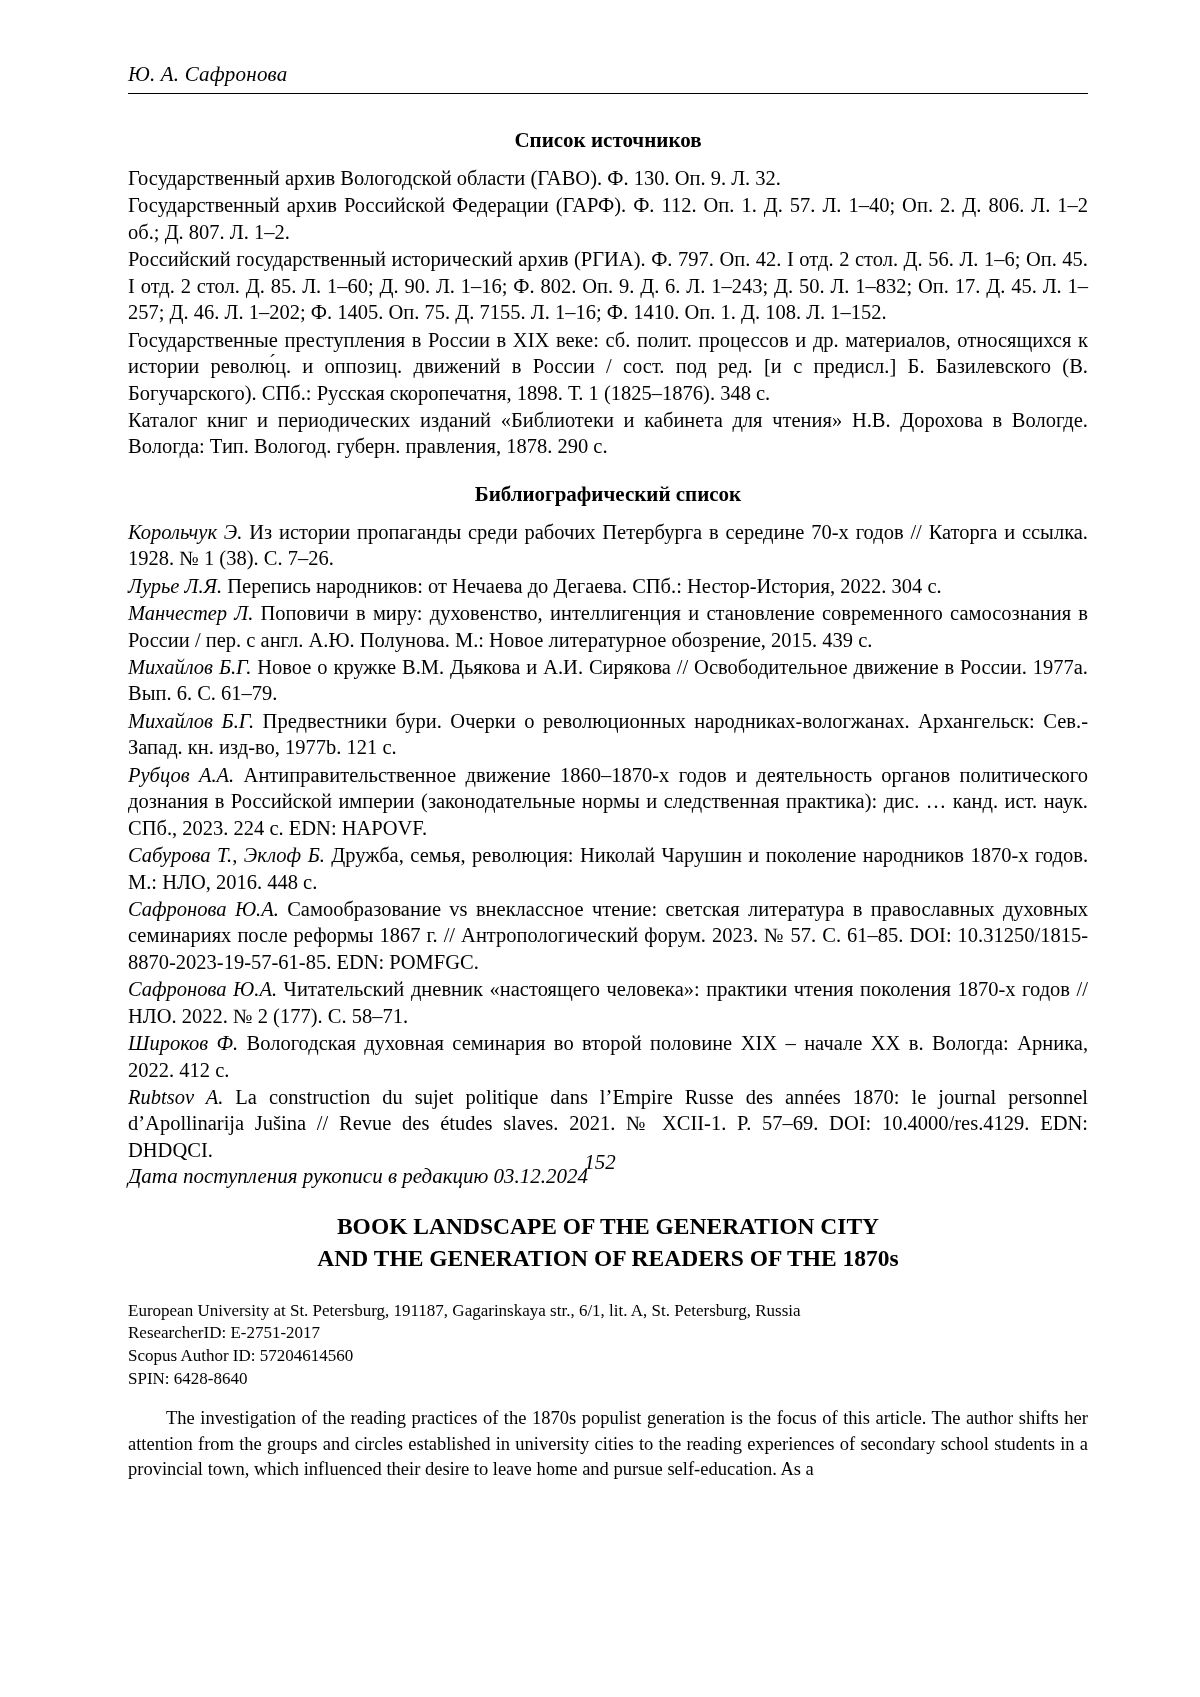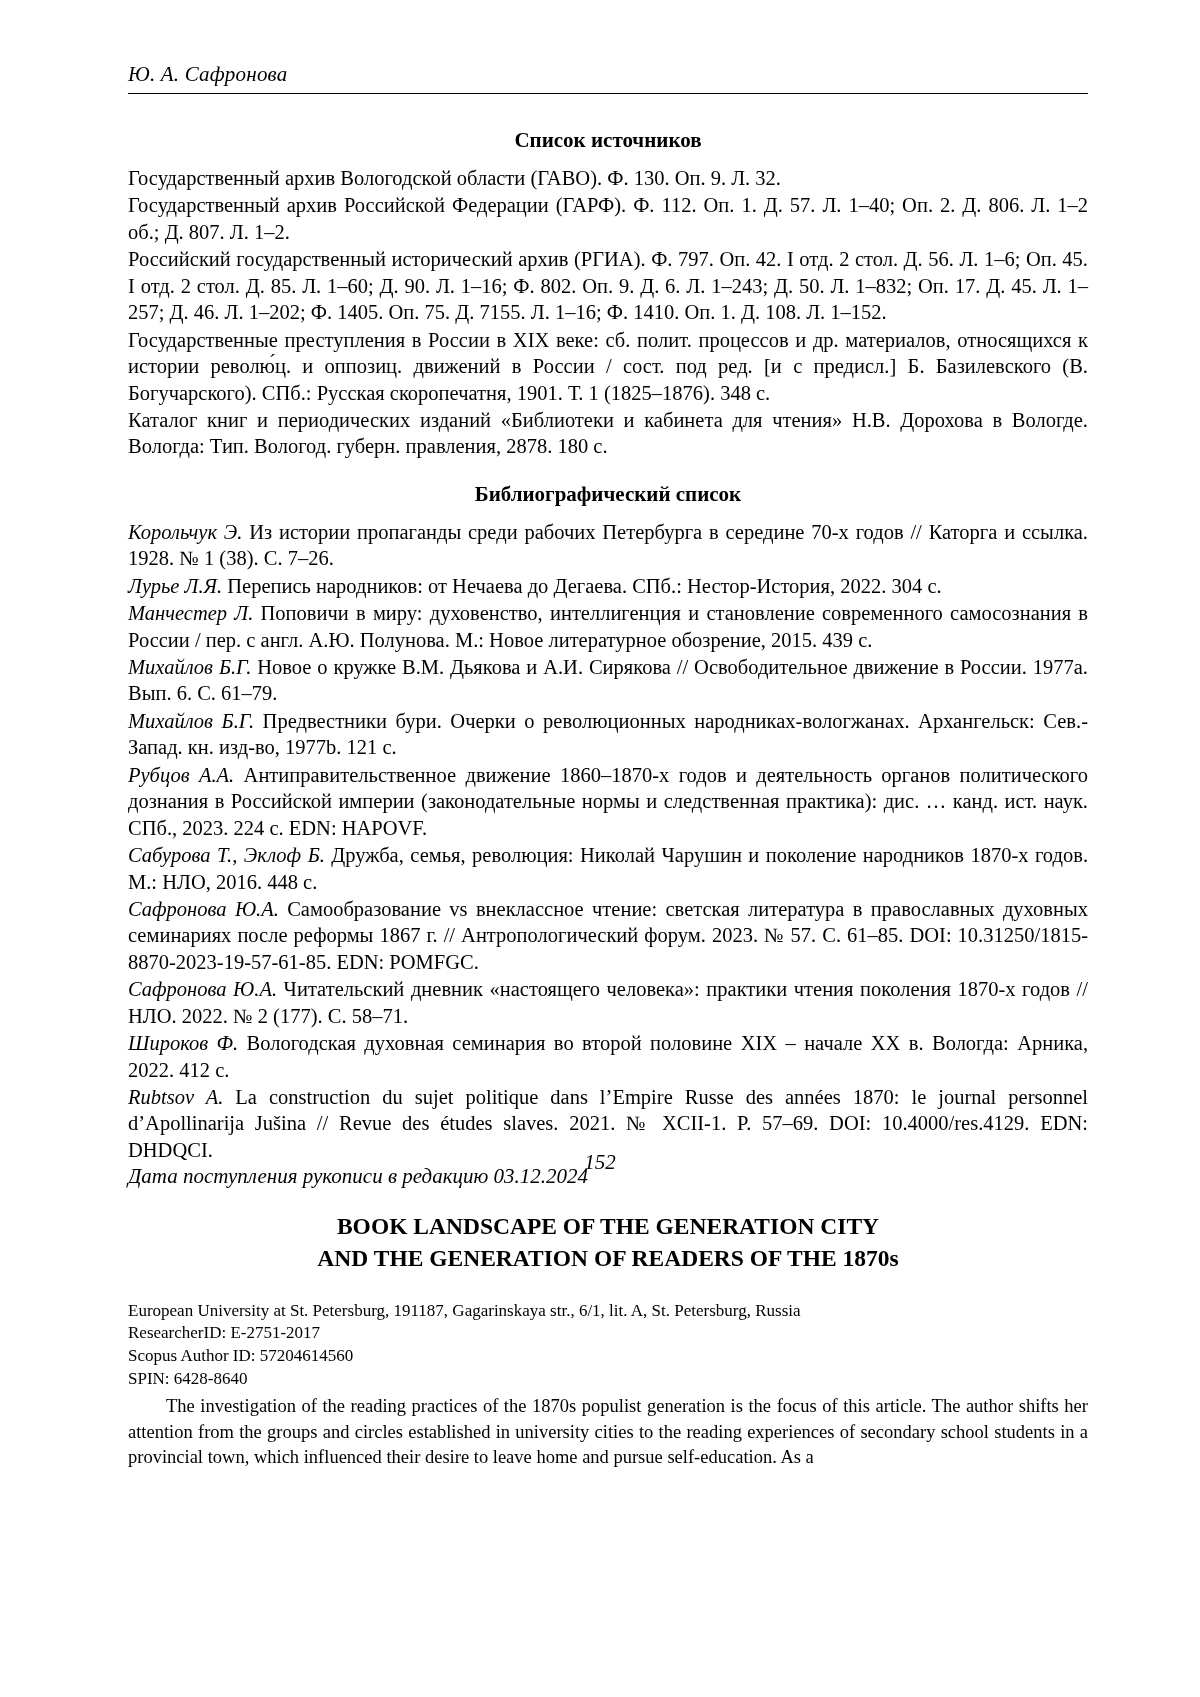--- a/index.html
+++ b/index.html
@@ -74,21 +74,21 @@
     font-size: 17px;
     line-height: 1.33;
   }
   .affil div {
     margin: 0;
   }
   .abstract {
     font-size: 18.5px;
     line-height: 1.38;
     text-align: justify;
-    margin-top: 4px;
+    margin-top: 16px;
     text-indent: 38px;
   }
   .folio {
     position: absolute;
     bottom: 46px;
     left: 0;
     width: 1200px;
     text-align: center;
     font-size: 21px;
     font-style: italic;
@@ -100,22 +100,22 @@
 <div class="page">
 
   <div class="running-head">Ю. А. Сафронова</div>
 
   <div class="section-title">Список источников</div>
 
   <div>
     <p class="ref">Государственный архив Вологодской области (ГАВО). Ф. 130. Оп. 9. Л. 32.</p>
     <p class="ref">Государственный архив Российской Федерации (ГАРФ). Ф. 112. Оп. 1. Д. 57. Л. 1–40; Оп. 2. Д. 806. Л. 1–2 об.; Д. 807. Л. 1–2.</p>
     <p class="ref">Российский государственный исторический архив (РГИА). Ф. 797. Оп. 42. I отд. 2 стол. Д. 56. Л. 1–6; Оп. 45. I отд. 2 стол. Д. 85. Л. 1–60; Д. 90. Л. 1–16; Ф. 802. Оп. 9. Д. 6. Л. 1–243; Д. 50. Л. 1–832; Оп. 17. Д. 45. Л. 1–257; Д. 46. Л. 1–202; Ф. 1405. Оп. 75. Д. 7155. Л. 1–16; Ф. 1410. Оп. 1. Д. 108. Л. 1–152.</p>
-    <p class="ref">Государственные преступления в России в XIX веке: сб. полит. процессов и др. материалов, относящихся к истории револю́ц. и оппозиц. движений в России / сост. под ред. [и с предисл.] Б. Базилевского (В. Богучарского). СПб.: Русская скоропечатня, 1901. Т. 1 (1825–1876). 348 с.</p>
-    <p class="ref">Каталог книг и периодических изданий «Библиотеки и кабинета для чтения» Н.В. Дорохова в Вологде. Вологда: Тип. Вологод. губерн. правления, 2878. 180 с.</p>
+    <p class="ref">Государственные преступления в России в XIX веке: сб. полит. процессов и др. материалов, относящихся к истории револю́ц. и оппозиц. движений в России / сост. под ред. [и с предисл.] Б. Базилевского (В. Богучарского). СПб.: Русская скоропечатня, 1898. Т. 1 (1825–1876). 348 с.</p>
+    <p class="ref">Каталог книг и периодических изданий «Библиотеки и кабинета для чтения» Н.В. Дорохова в Вологде. Вологда: Тип. Вологод. губерн. правления, 1878. 290 с.</p>
   </div>
 
   <div class="section-title second">Библиографический список</div>
 
   <div>
     <p class="ref"><i>Корольчук Э.</i><span> Из истории пропаганды среди рабочих Петербурга в середине 70-х годов // Каторга и ссылка. 1928. № 1 (38). С. 7–26.</span></p>
     <p class="ref"><i>Лурье Л.Я.</i><span> Перепись народников: от Нечаева до Дегаева. СПб.: Нестор-История, 2022. 304 с.</span></p>
     <p class="ref"><i>Манчестер Л.</i><span> Поповичи в миру: духовенство, интеллигенция и становление современного самосознания в России / пер. с англ. А.Ю. Полунова. М.: Новое литературное обозрение, 2015. 439 с.</span></p>
     <p class="ref"><i>Михайлов Б.Г.</i><span> Новое о кружке В.М. Дьякова и А.И. Сирякова // Освободительное движение в России. 1977a. Вып. 6. С. 61–79.</span></p>
     <p class="ref"><i>Михайлов Б.Г.</i><span> Предвестники бури. Очерки о революционных народниках-вологжанах. Архангельск: Сев.-Запад. кн. изд-во, 1977b. 121 с.</span></p>

